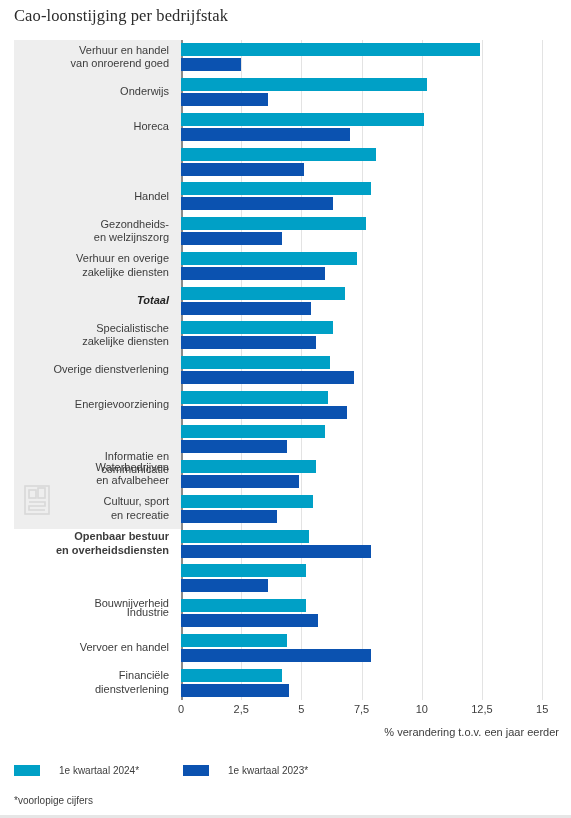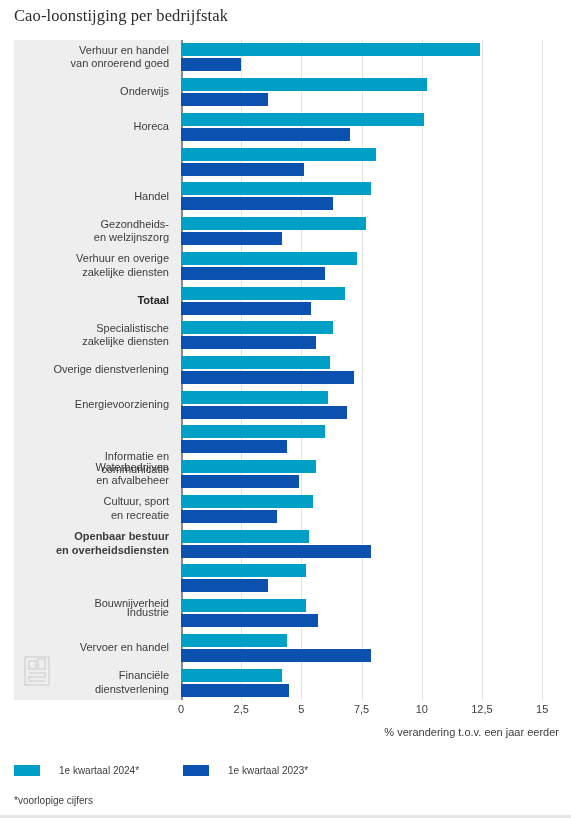--- a/index.html
+++ b/index.html
@@ -32,21 +32,21 @@
     width: 545px;
     height: 660px;
   }
 
   
   #label-panel {
     position: absolute;
     left: 0;
     top: 0;
     width: 167px;
-    height: 660px;
+    height: 489px;
     background: #eeeeee;
   }
 
   
   #plot {
     position: absolute;
     left: 167px;
     top: 0;
     width: 378px;
     height: 660px;
@@ -83,21 +83,21 @@
   
   .cat-label {
     position: absolute;
     right: 12px;
     text-align: right;
     font-size: 11px;
     line-height: 13.5px;
     color: #3c3c3c;
     white-space: pre-line;
   }
-  .cat-label.bold { font-weight: bold; color: #222; }
+  .cat-label.bold { font-weight: bold; color: #222; font-style: italic; }
 
   
   #cbs-logo {
     position: absolute;
     left: 10px;
     bottom: 14px;
     width: 26px;
     height: 30px;
   }
 

